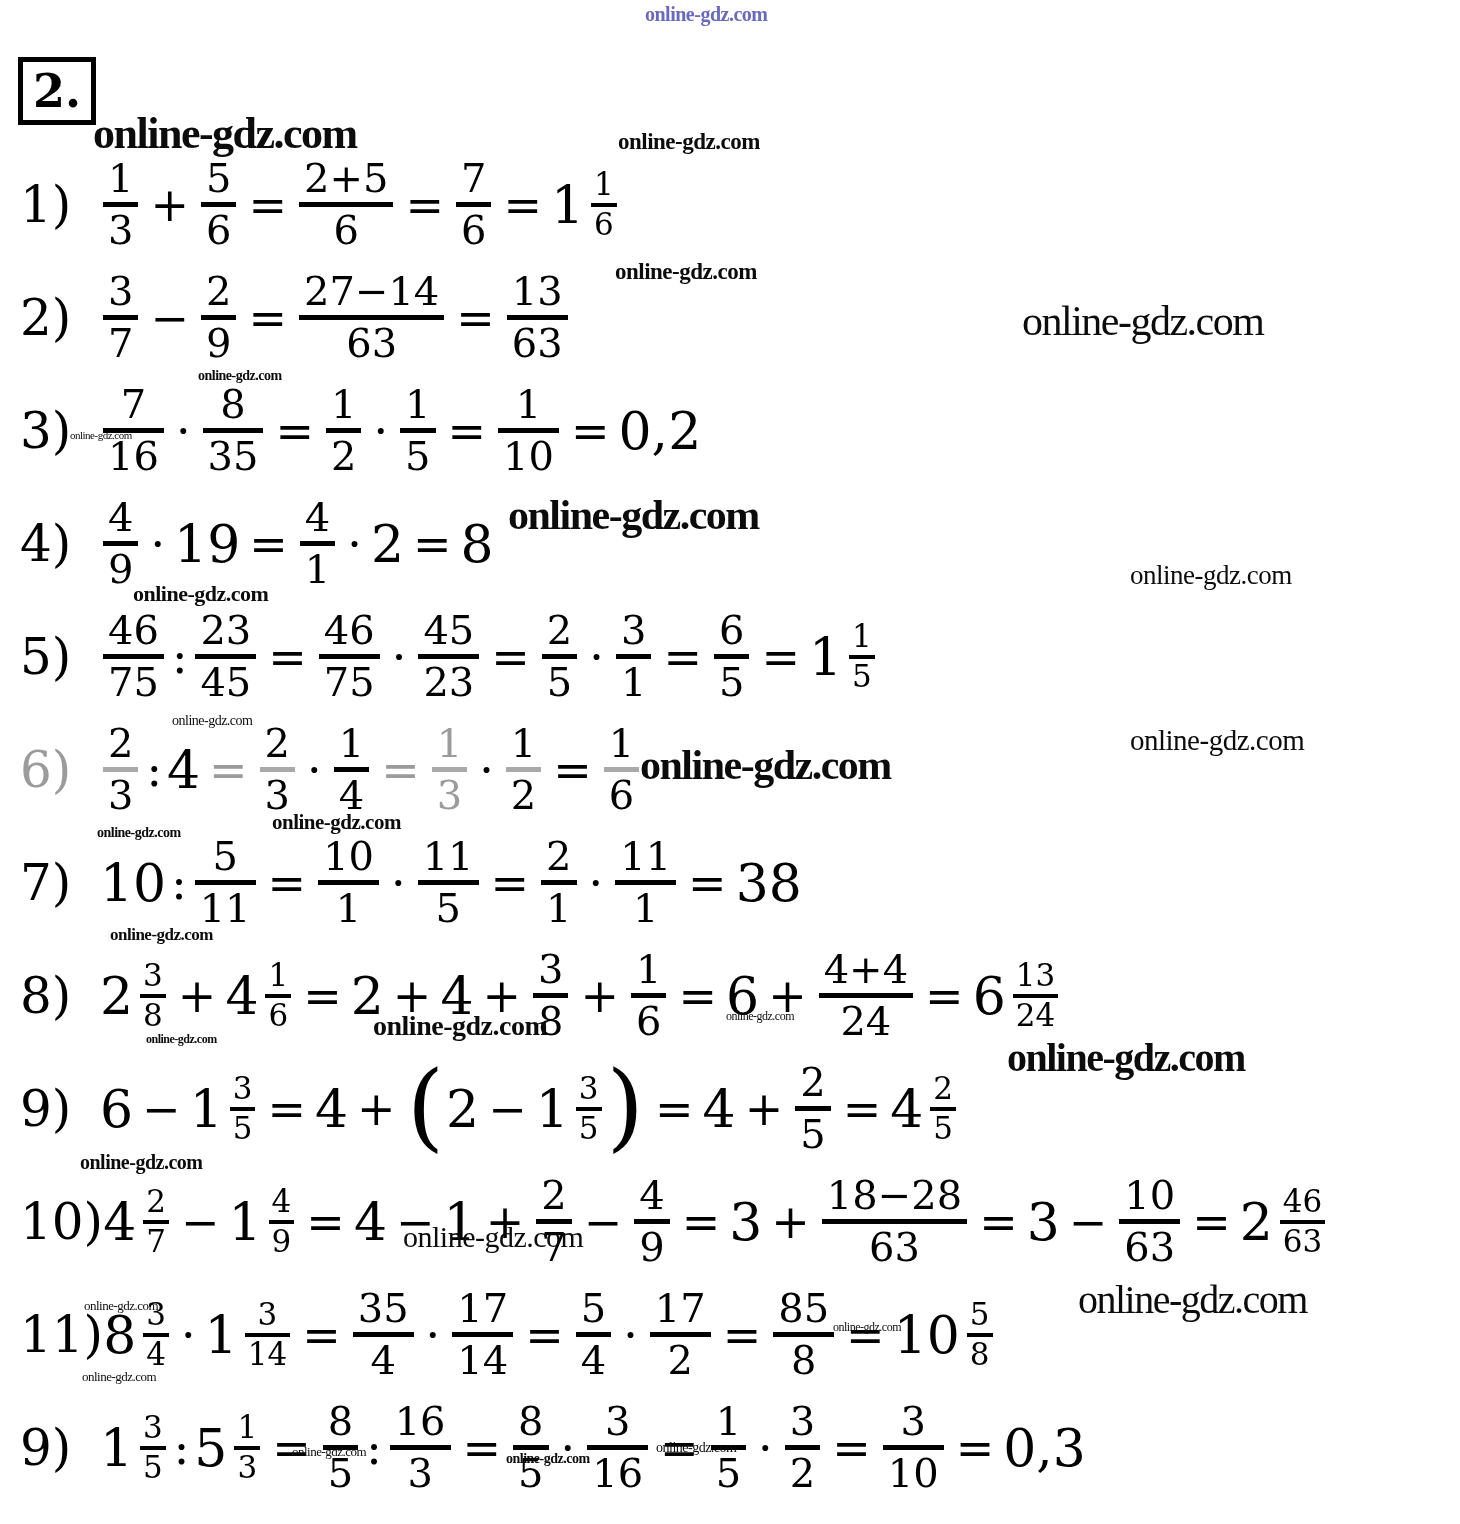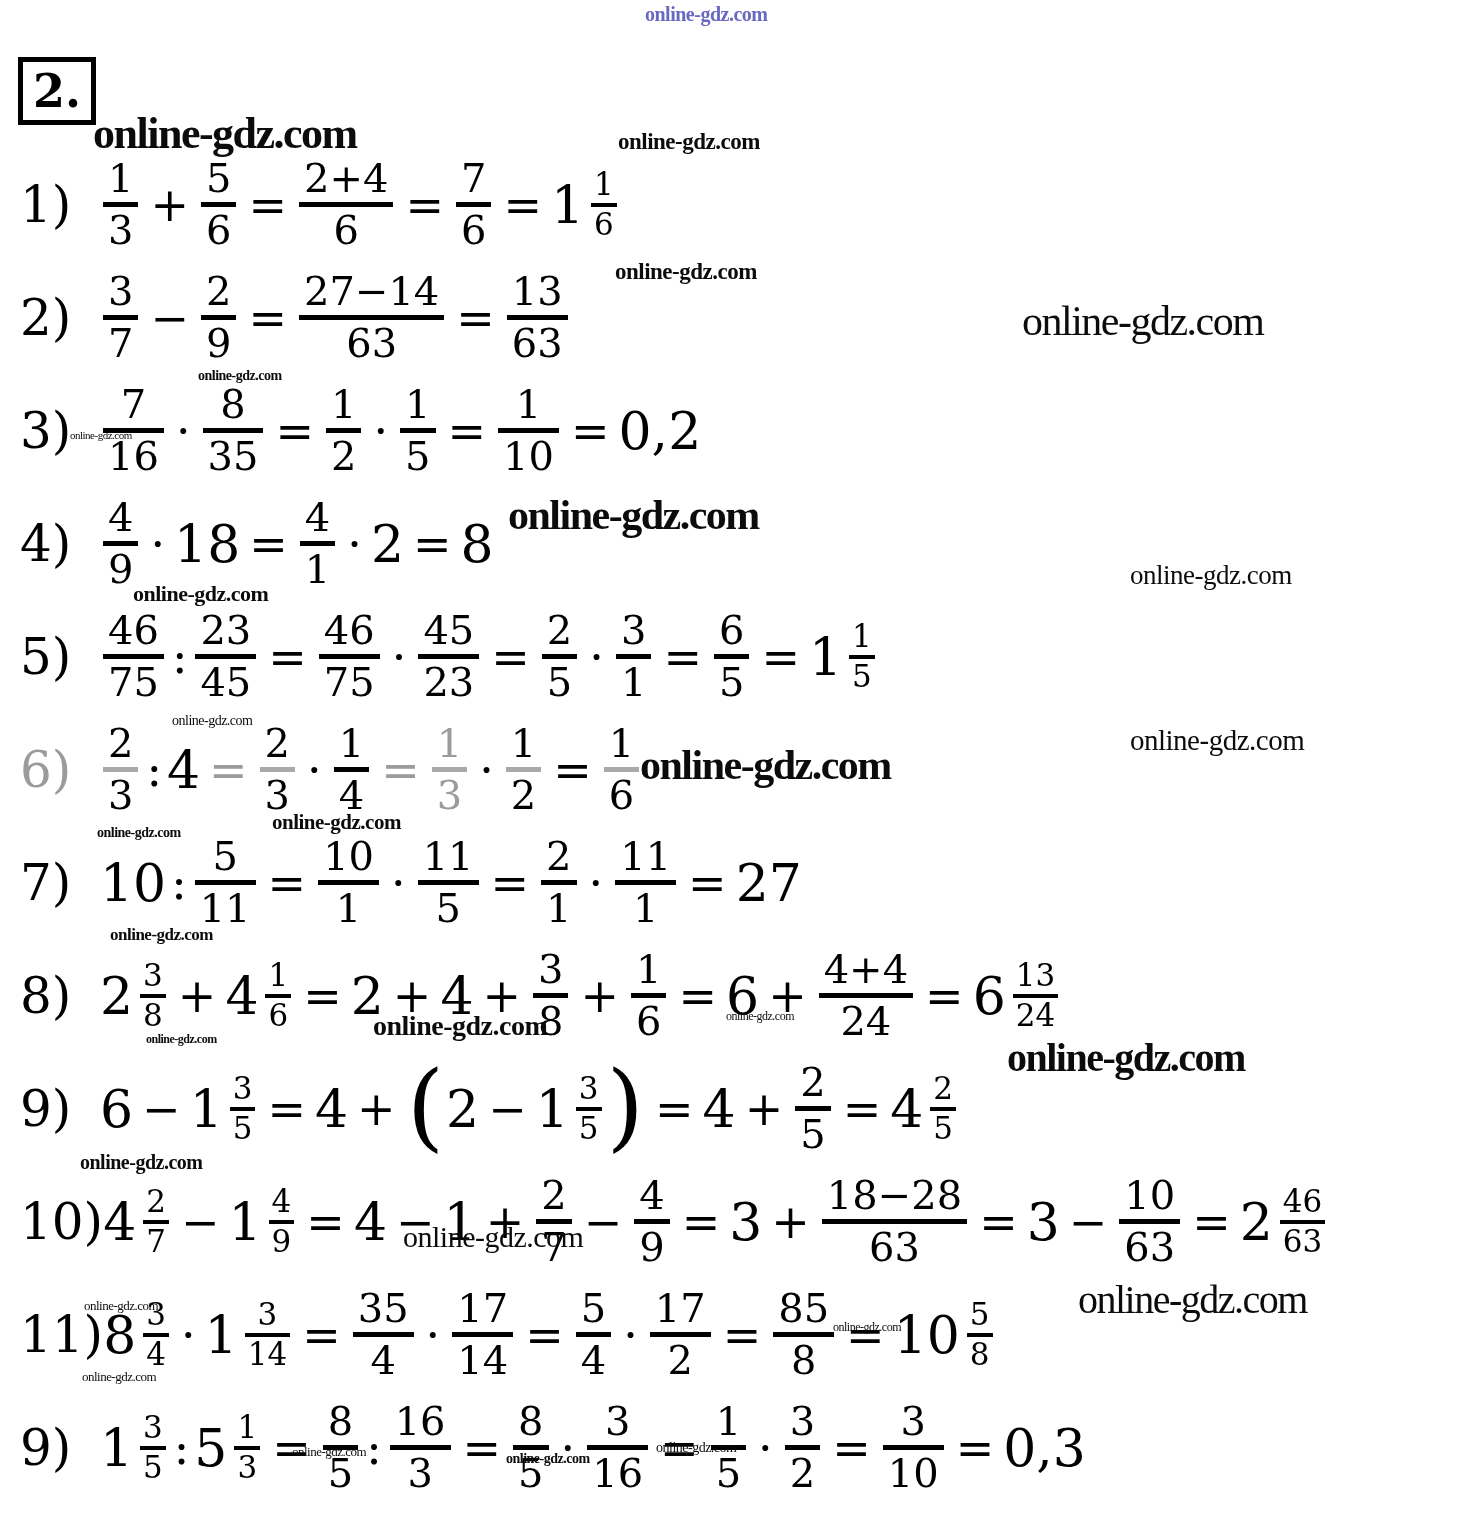--- a/index.html
+++ b/index.html
@@ -48,21 +48,21 @@
           <span class="d">3</span>
         </span>
         <span class="o">+</span>
         <span class="fr">
           <span class="n">5</span>
           <span class="b"></span>
           <span class="d">6</span>
         </span>
         <span class="o">=</span>
         <span class="fr">
-          <span class="n">2+4</span>
+          <span class="n">2+5</span>
           <span class="b"></span>
           <span class="d">6</span>
         </span>
         <span class="o">=</span>
         <span class="fr">
           <span class="n">7</span>
           <span class="b"></span>
           <span class="d">6</span>
         </span>
         <span class="o">=</span>
@@ -136,21 +136,21 @@
         <span class="t">0,2</span>
       </div>
       <div class="line">
         <span class="lbl">4)</span>
         <span class="fr">
           <span class="n">4</span>
           <span class="b"></span>
           <span class="d">9</span>
         </span>
         <span class="o">·</span>
-        <span class="t">18</span>
+        <span class="t">19</span>
         <span class="o">=</span>
         <span class="fr">
           <span class="n">4</span>
           <span class="b"></span>
           <span class="d">1</span>
         </span>
         <span class="o">·</span>
         <span class="t">2</span>
         <span class="o">=</span>
         <span class="t">8</span>
@@ -275,21 +275,21 @@
           <span class="b"></span>
           <span class="d">1</span>
         </span>
         <span class="o">·</span>
         <span class="fr">
           <span class="n">11</span>
           <span class="b"></span>
           <span class="d">1</span>
         </span>
         <span class="o">=</span>
-        <span class="t">27</span>
+        <span class="t">38</span>
       </div>
       <div class="line">
         <span class="lbl">8)</span>
         <span class="mx">
           <span class="w">2</span>
           <span class="fr">
             <span class="n">3</span>
             <span class="b"></span>
             <span class="d">8</span>
           </span>

